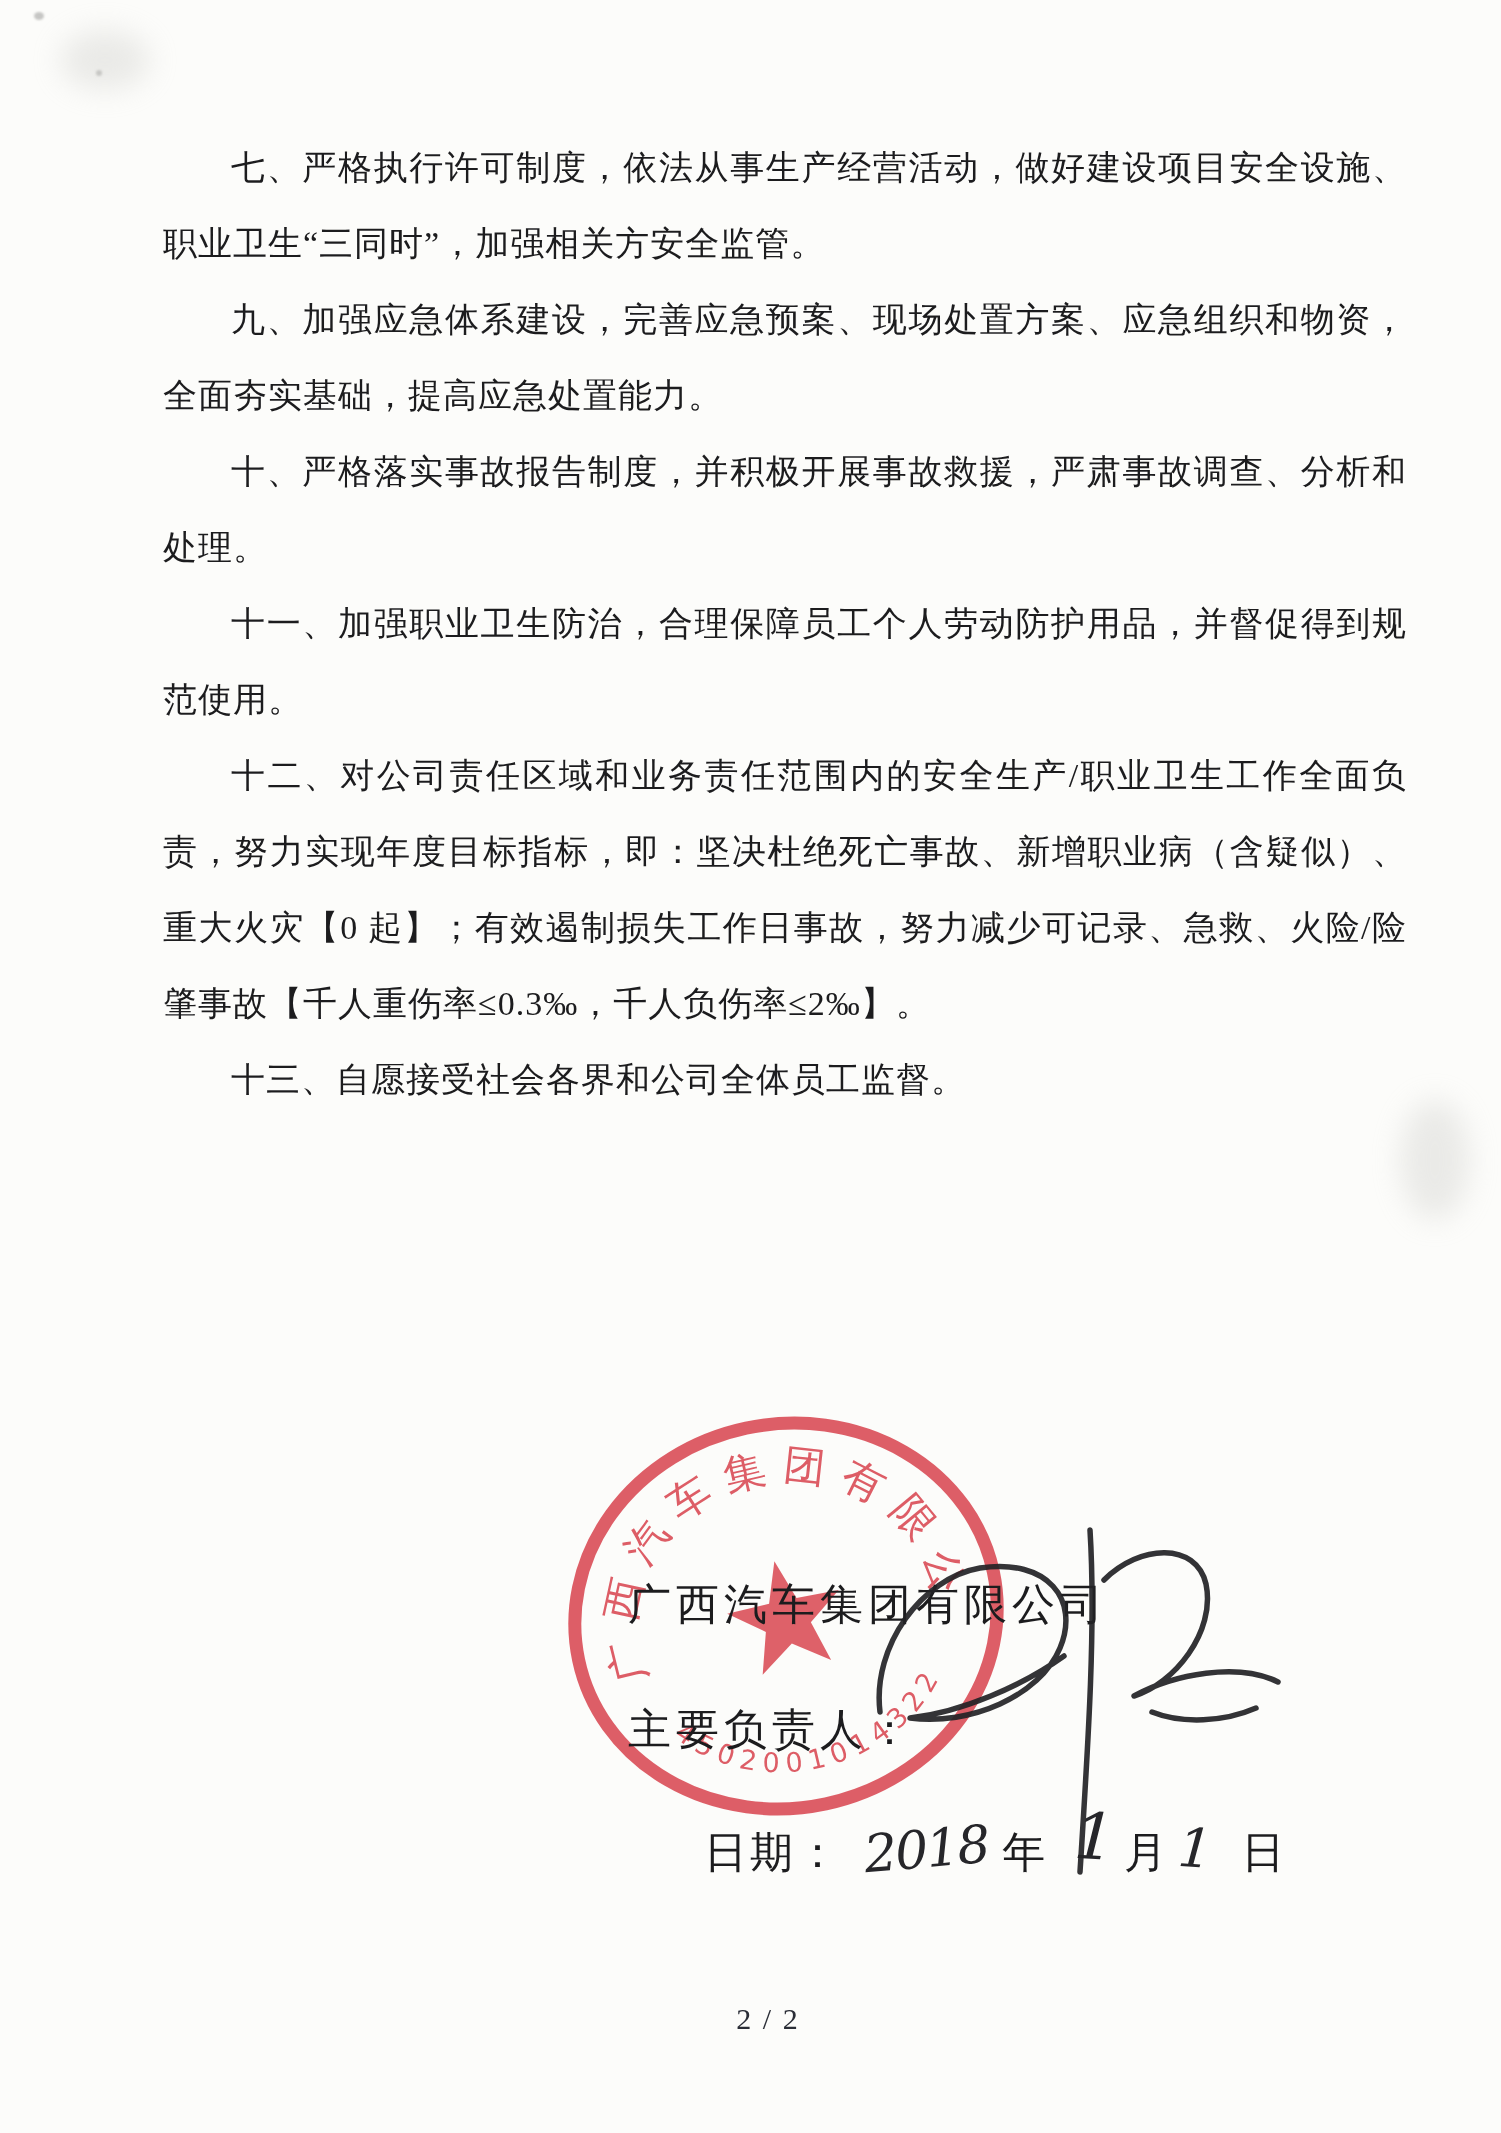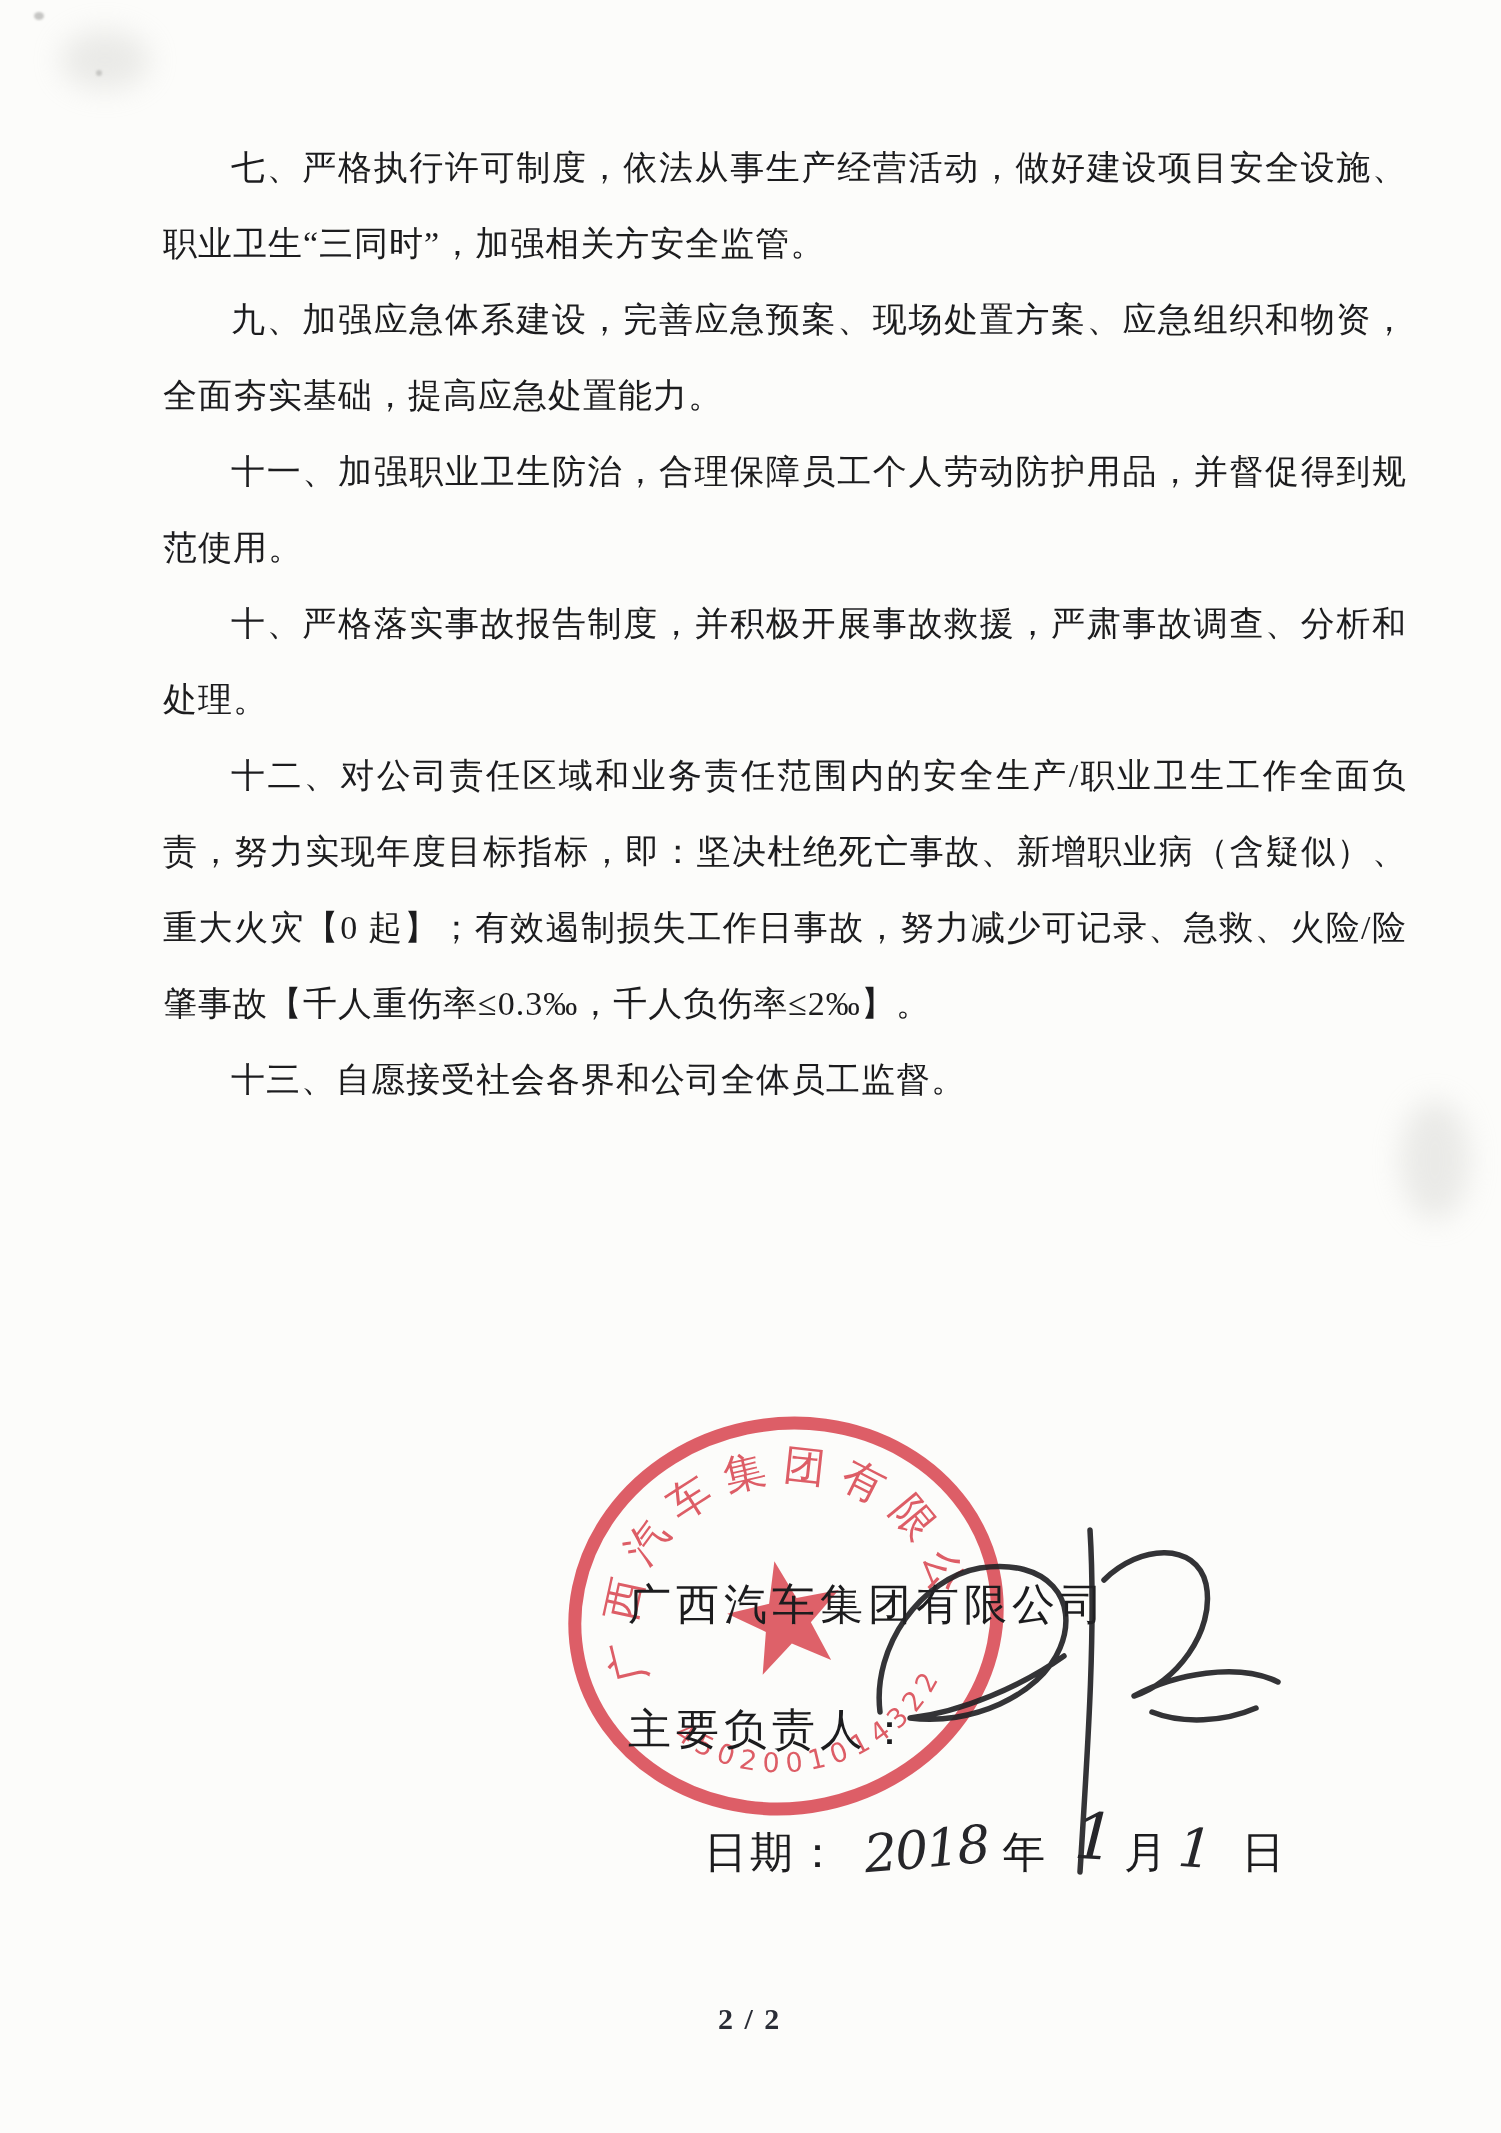--- a/index.html
+++ b/index.html
@@ -39,39 +39,39 @@
 
   .seal-wrap{
     position:absolute;left:556px;top:1408px;width:460px;height:420px;
     z-index:2;mix-blend-mode:multiply;opacity:.88;
   }
   .signature-wrap{
     position:absolute;left:852px;top:1516px;width:460px;height:380px;
     z-index:4;
   }
   .footer{
-    position:absolute;left:718px;top:2002px;width:160px;
-    text-align:left;font-size:30px;font-weight:bold;letter-spacing:2px;color:#2a2d36;
+    position:absolute;left:688px;top:2002px;width:160px;
+    text-align:center;font-size:30px;font-weight:normal;letter-spacing:2px;color:#2a2d36;
   }
 </style>
 </head>
 <body>
 
 <div class="page">
 
   <div class="speck" style="left:34px;top:12px;width:10px;height:8px;"></div>
   <div class="speck" style="left:96px;top:70px;width:6px;height:6px;"></div>
   <div class="smudge" style="left:60px;top:30px;width:90px;height:60px;"></div>
   <div class="smudge" style="left:1400px;top:1100px;width:70px;height:120px;"></div>
 
   <div class="doc-body">
       <p>七、严格执行许可制度，依法从事生产经营活动，做好建设项目安全设施、职业卫生“三同时”，加强相关方安全监管。</p>
       <p>九、加强应急体系建设，完善应急预案、现场处置方案、应急组织和物资，全面夯实基础，提高应急处置能力。</p>
+      <p>十、严格落实事故报告制度，并积极开展事故救援，严肃事故调查、分析和处理。</p>
       <p>十一、加强职业卫生防治，合理保障员工个人劳动防护用品，并督促得到规范使用。</p>
-      <p>十、严格落实事故报告制度，并积极开展事故救援，严肃事故调查、分析和处理。</p>
       <p>十二、对公司责任区域和业务责任范围内的安全生产/职业卫生工作全面负责，努力实现年度目标指标，即：坚决杜绝死亡事故、新增职业病（含疑似）、重大火灾【0 起】；有效遏制损失工作日事故，努力减少可记录、急救、火险/险肇事故【千人重伤率≤0.3‰，千人负伤率≤2‰】。</p>
       <p>十三、自愿接受社会各界和公司全体员工监督。</p>
     </div>
 
   <div class="seal-wrap">
     <svg width="460" height="420" viewBox="0 0 460 420">
       <g transform="rotate(-12 230 208)">
         <ellipse cx="230" cy="208" rx="212" ry="192" fill="none" stroke="#d93844" stroke-width="13" opacity="0.92"></ellipse>
         <polygon fill="#d93844" opacity="0.9" points="230,152 244,192.6 287,193.5 253,219.4 265,260.5 230,236 195,260.5 207,219.4 173,193.5 216,192.6"></polygon>
         <defs>

